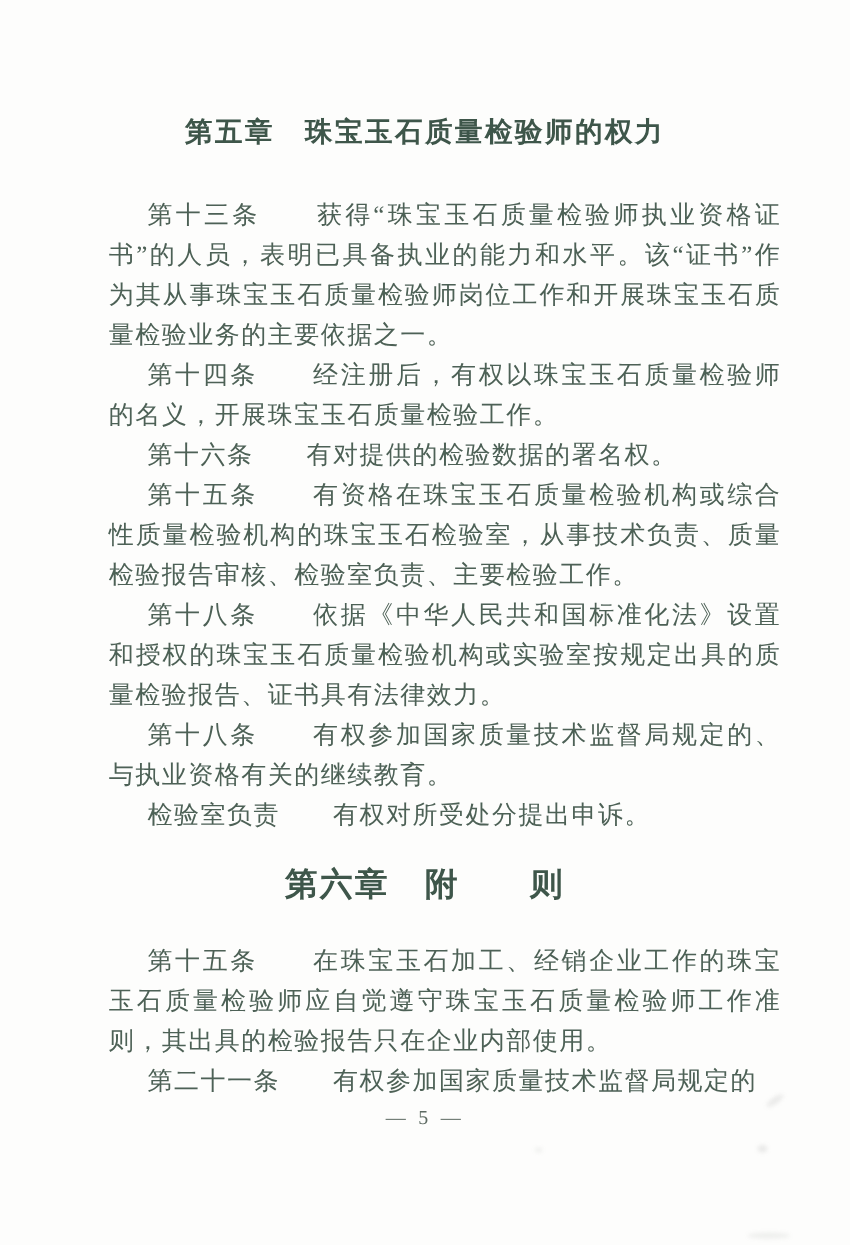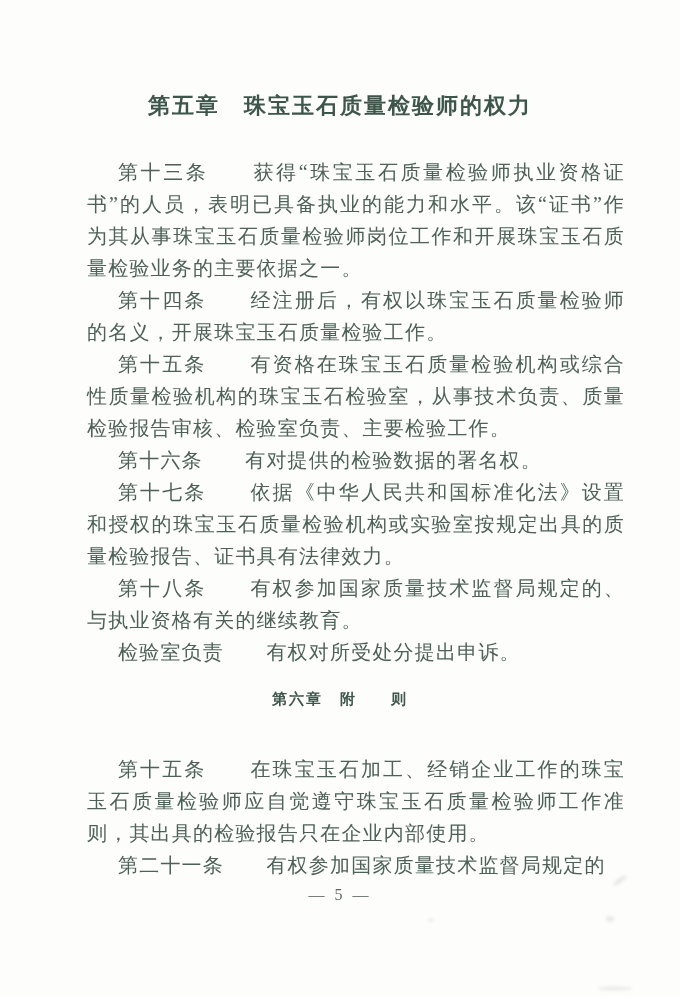--- a/index.html
+++ b/index.html
@@ -26,21 +26,21 @@
     font-weight: 700;
     color: #3e564a;
     letter-spacing: 2px;
   }
   .chapter-title.c5 {
     top: 91px;
     font-size: 22px;
   }
   .chapter-title.c6 {
     top: 690px;
-    font-size: 15px;
+    font-size: 26px;
   }
   .body-block {
     position: absolute;
     left: 87px;
     width: 538px;
     color: #4d6156;
   }
   .body-block.b1 { top: 156px; }
   .body-block.b2 { top: 753px; }
   .body-block p {
@@ -78,23 +78,23 @@
 </head>
 <body>
 
 <div class="page">
 
   <h1 class="chapter-title c5">第五章　珠宝玉石质量检验师的权力</h1>
 
   <div class="body-block b1">
     <p>第十三条　　获得“珠宝玉石质量检验师执业资格证书”的人员，表明已具备执业的能力和水平。该“证书”作为其从事珠宝玉石质量检验师岗位工作和开展珠宝玉石质量检验业务的主要依据之一。</p>
     <p>第十四条　　经注册后，有权以珠宝玉石质量检验师的名义，开展珠宝玉石质量检验工作。</p>
+    <p>第十六条　　有对提供的检验数据的署名权。</p>
     <p>第十五条　　有资格在珠宝玉石质量检验机构或综合性质量检验机构的珠宝玉石检验室，从事技术负责、质量检验报告审核、检验室负责、主要检验工作。</p>
-    <p>第十六条　　有对提供的检验数据的署名权。</p>
-    <p>第十七条　　依据《中华人民共和国标准化法》设置和授权的珠宝玉石质量检验机构或实验室按规定出具的质量检验报告、证书具有法律效力。</p>
+    <p>第十八条　　依据《中华人民共和国标准化法》设置和授权的珠宝玉石质量检验机构或实验室按规定出具的质量检验报告、证书具有法律效力。</p>
     <p>第十八条　　有权参加国家质量技术监督局规定的、与执业资格有关的继续教育。</p>
     <p>检验室负责　　有权对所受处分提出申诉。</p>
   </div>
 
   <h2 class="chapter-title c6">第六章　附　　则</h2>
 
   <div class="body-block b2">
     <p>第十五条　　在珠宝玉石加工、经销企业工作的珠宝玉石质量检验师应自觉遵守珠宝玉石质量检验师工作准则，其出具的检验报告只在企业内部使用。</p>
     <p>第二十一条　　有权参加国家质量技术监督局规定的</p>
   </div>

